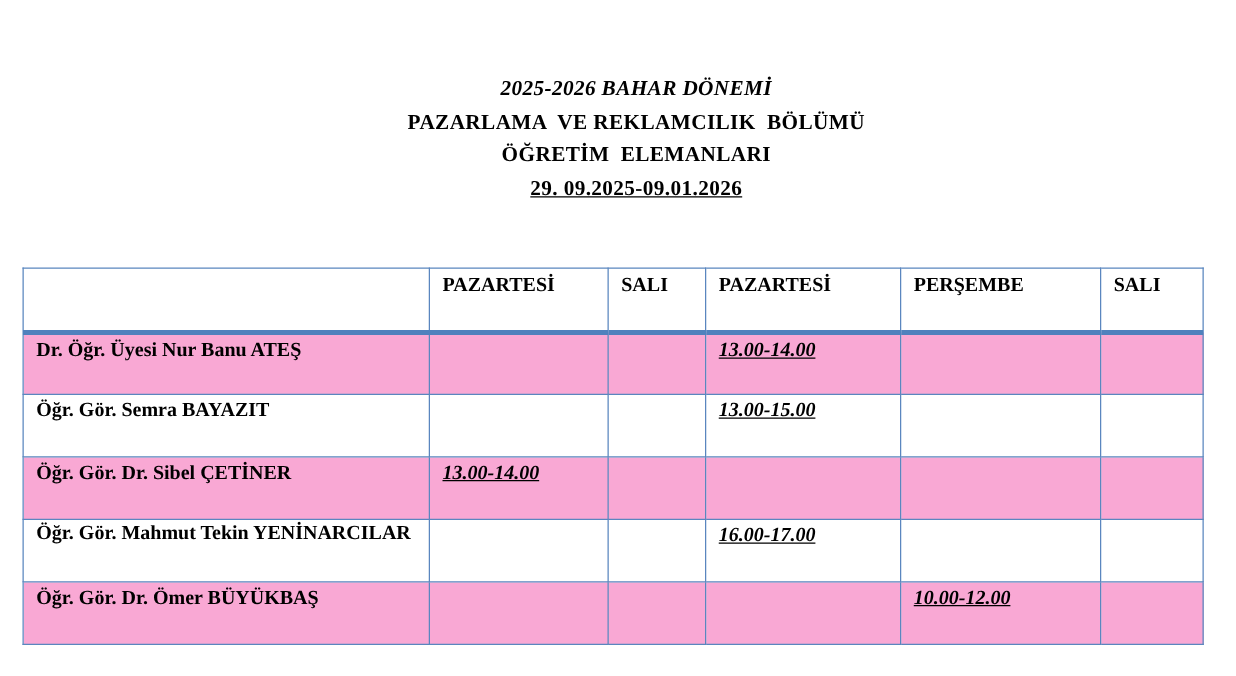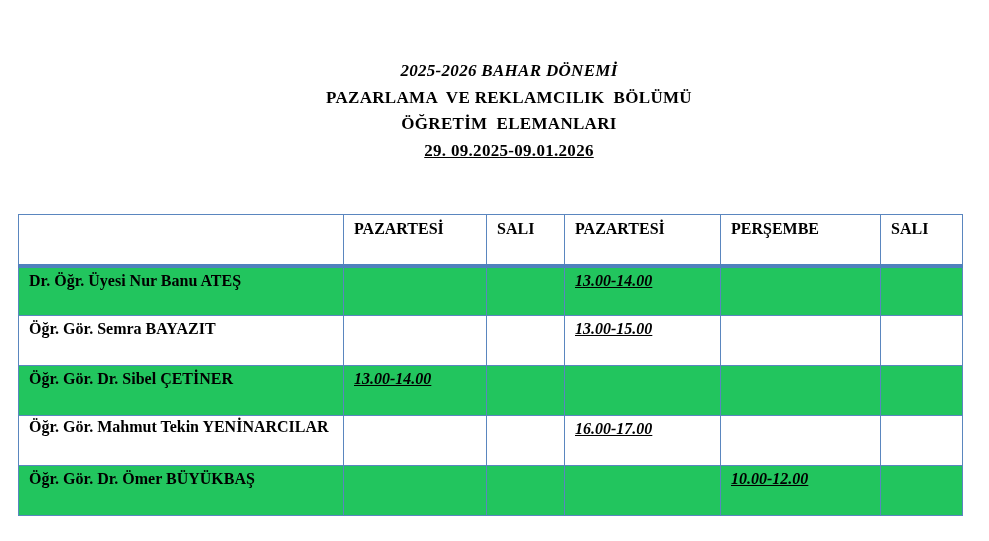--- a/index.html
+++ b/index.html
@@ -9,21 +9,21 @@
   .tline { font-weight: bold; font-size: 17px; line-height: 26.5px; letter-spacing: 0.3px; white-space: pre; padding-left: 29px; }
   .tline.italic { font-style: italic; }
   .tline.u span { text-decoration: underline; }
   .sched { position: absolute; left: 18px; top: 214px; border-collapse: collapse; table-layout: fixed; }
   .sched td { border: 1.5px solid #5a86bf; vertical-align: top; padding: 3px 10px 0 10px;
               font-weight: bold; font-size: 16px; line-height: 20px; box-sizing: border-box; }
   .sched tr.head td { height: 51px; padding-top: 4px; }
   .sched tr.head { border-bottom: 4px solid #4f81bd; padding-left: 14px; }
   .sched tr.head td { border-bottom: 4px solid #4f81bd; }
   .sched tr.r td { height: 50px; }
-  .sched tr.shade td { background: #22c55e; }
+  .sched tr.shade td { background: #f9a8d4; }
   .slot { font-style: italic; text-decoration: underline; }
   .name { padding-left: 10px; }
 </style>
 </head>
 <body>
 
 <div class="titles">
   <div class="tline italic">2025-2026 BAHAR DÖNEMİ</div>
   <div class="tline">PAZARLAMA  VE REKLAMCILIK  BÖLÜMÜ</div>
   <div class="tline">ÖĞRETİM  ELEMANLARI</div>

